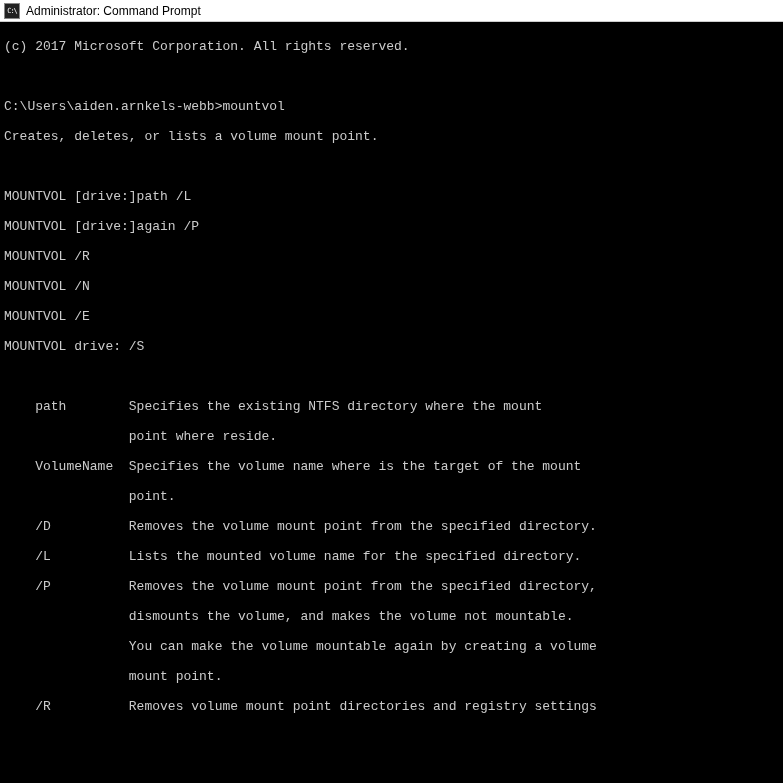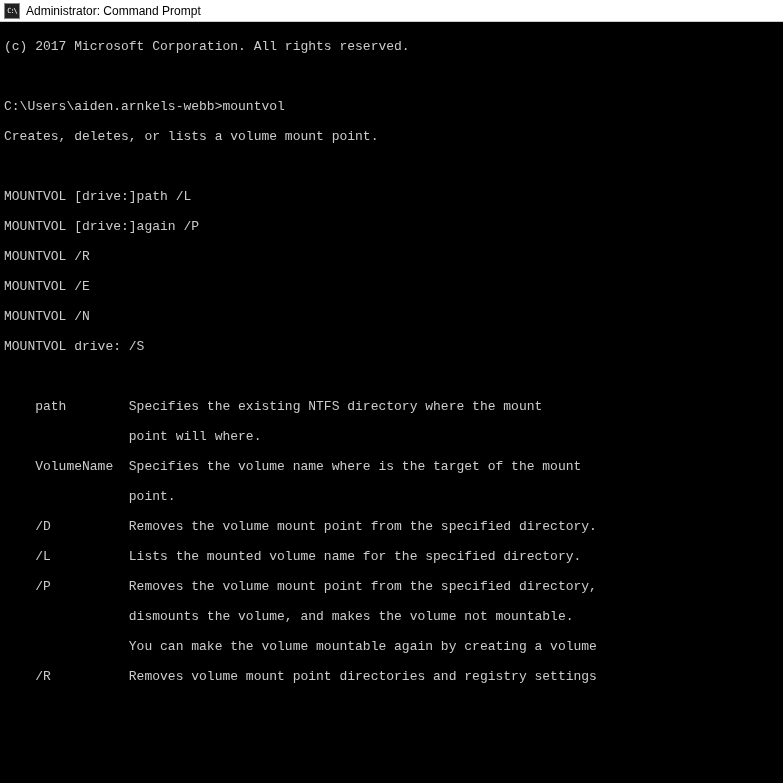--- a/index.html
+++ b/index.html
@@ -55,33 +55,34 @@
 
 <div class="terminal">
 <div>(c) 2017 Microsoft Corporation. All rights reserved.</div>
 <div> </div>
 <div>C:\Users\aiden.arnkels-webb&gt;mountvol</div>
 <div>Creates, deletes, or lists a volume mount point.</div>
 <div> </div>
 <div>MOUNTVOL [drive:]path /L</div>
 <div>MOUNTVOL [drive:]again /P</div>
 <div>MOUNTVOL /R</div>
+<div>MOUNTVOL /N</div>
 <div>MOUNTVOL /E</div>
-<div>MOUNTVOL /N</div>
 <div>MOUNTVOL drive: /S</div>
 <div> </div>
 <div>    path        Specifies the existing NTFS directory where the mount</div>
-<div>                point will where.</div>
+<div>                point where reside.</div>
 <div>    VolumeName  Specifies the volume name where is the target of the mount</div>
 <div>                point.</div>
 <div>    /D          Removes the volume mount point from the specified directory.</div>
 <div>    /L          Lists the mounted volume name for the specified directory.</div>
 <div>    /P          Removes the volume mount point from the specified directory,</div>
 <div>                dismounts the volume, and makes the volume not mountable.</div>
 <div>                You can make the volume mountable again by creating a volume</div>
+<div>                mount point.</div>
 <div>    /R          Removes volume mount point directories and registry settings</div>
 
 
 
 
 
 
 
 
 

